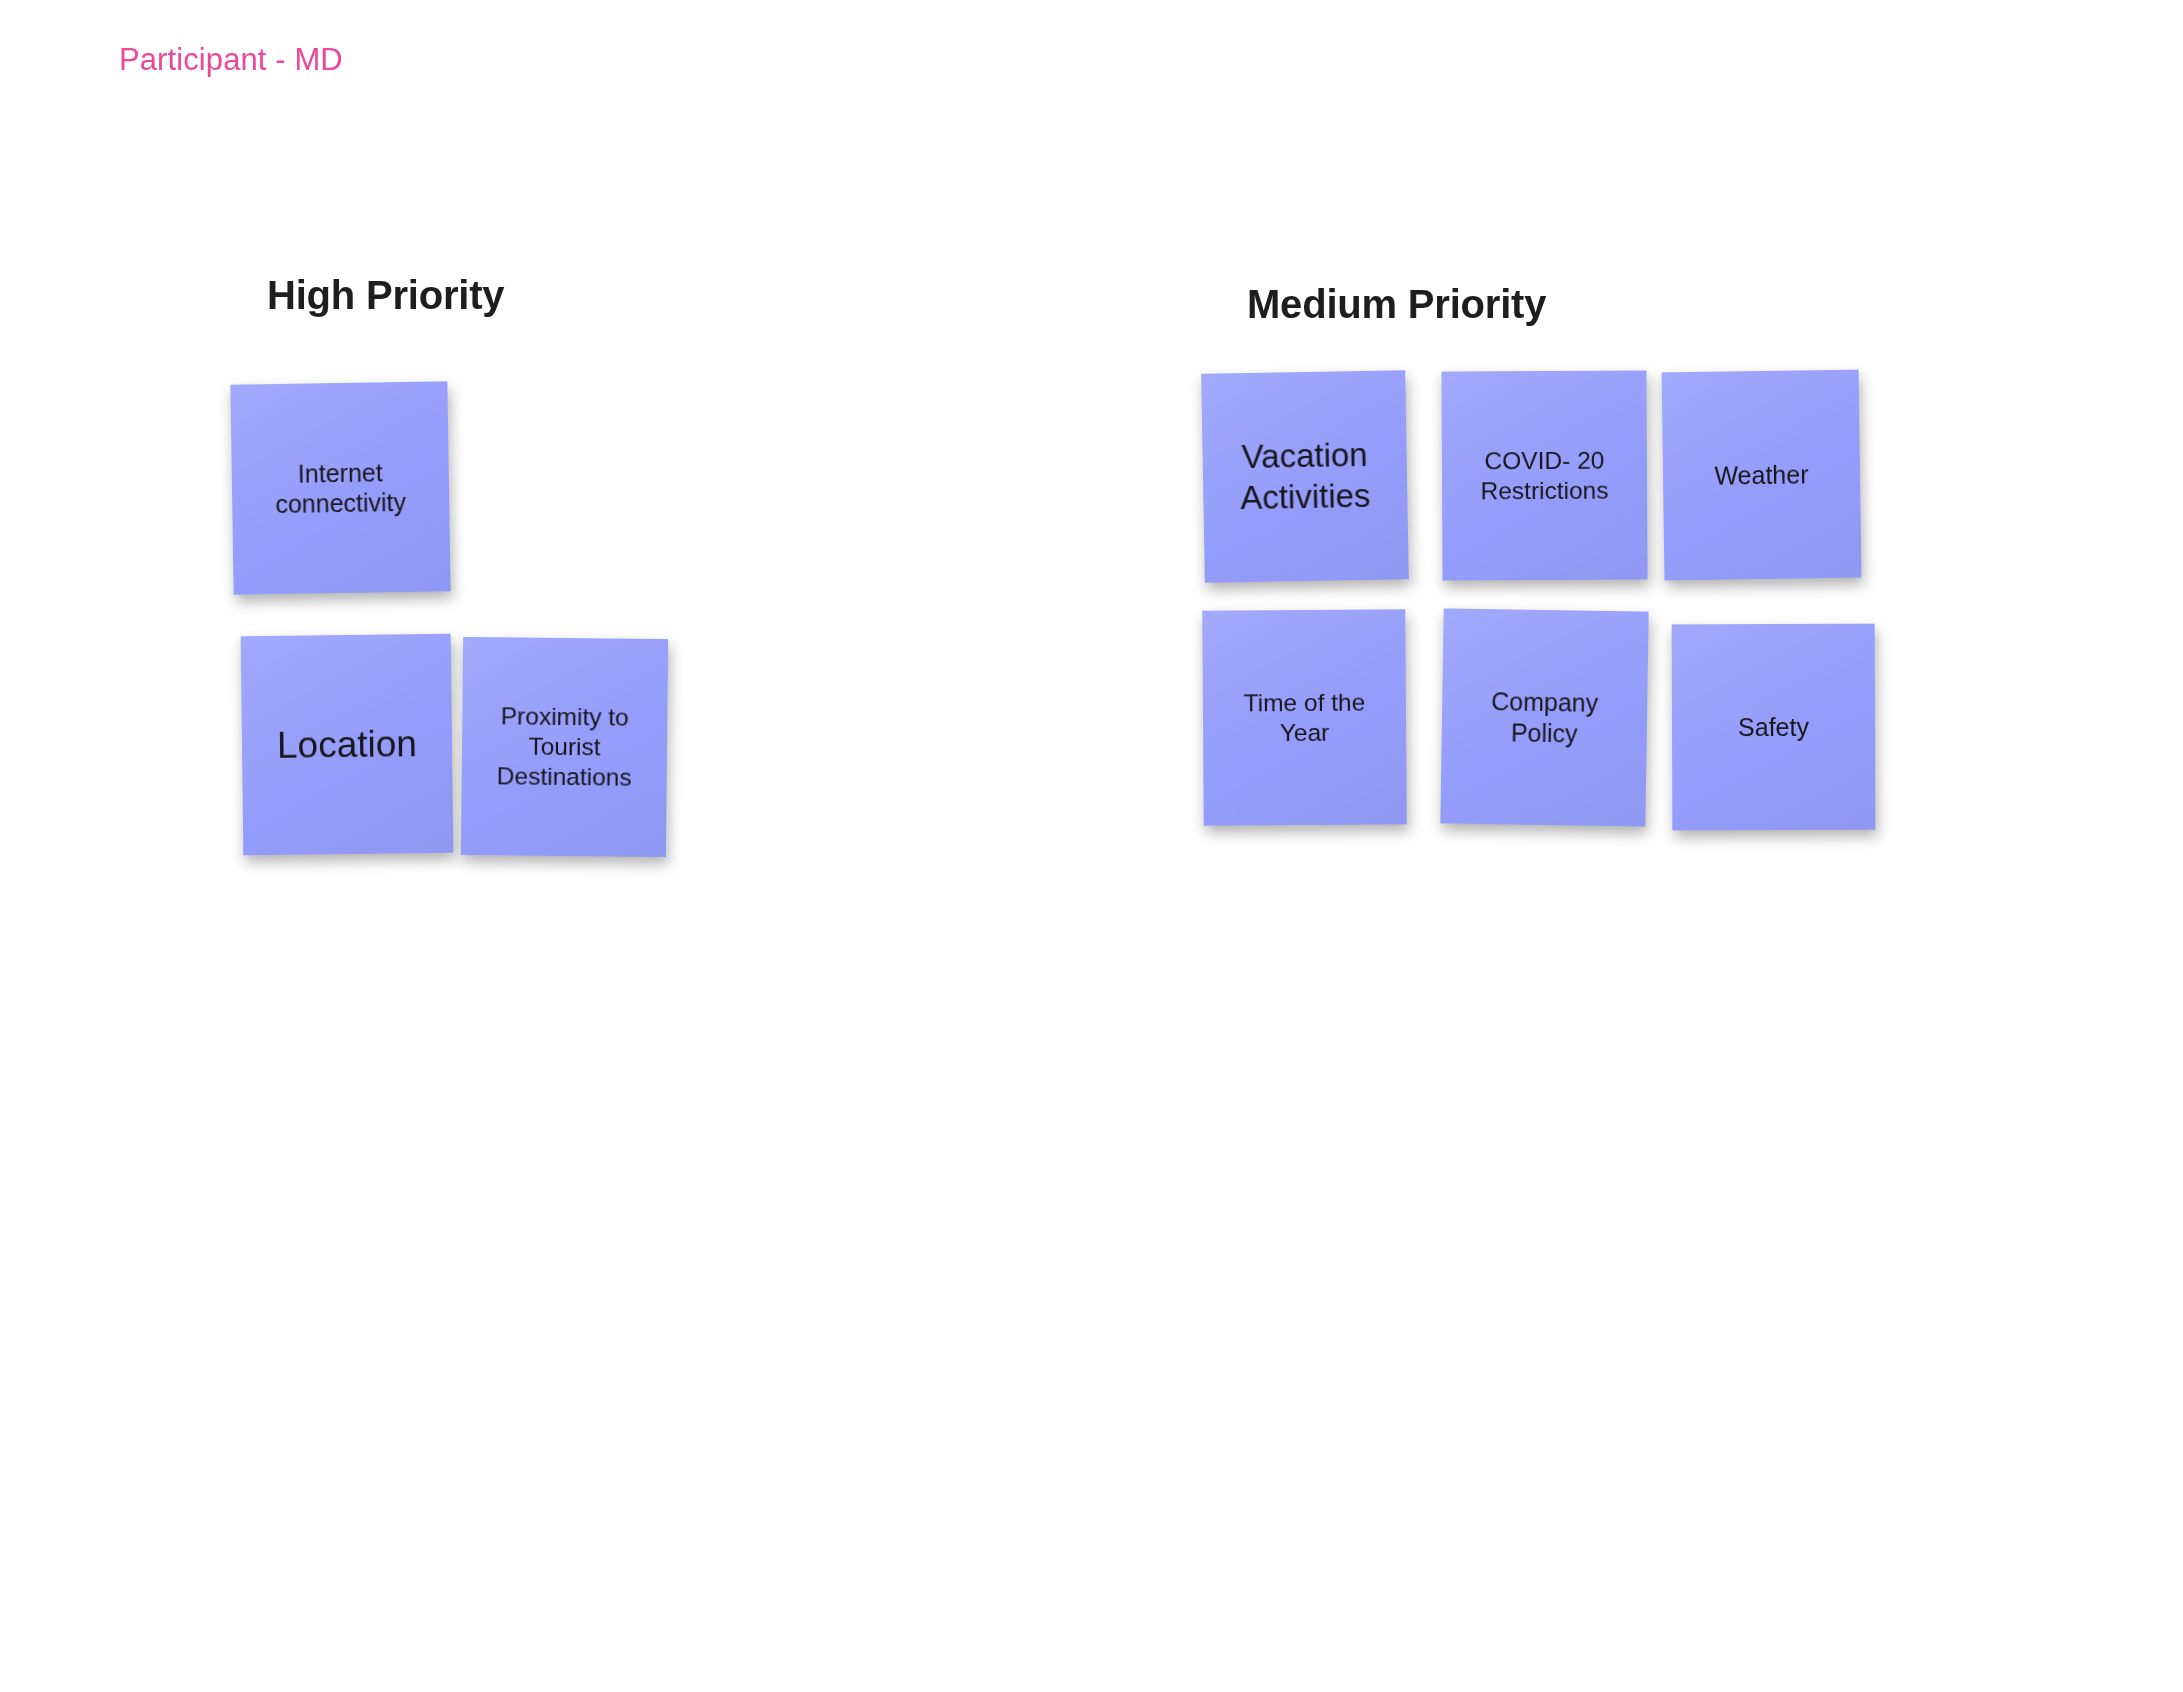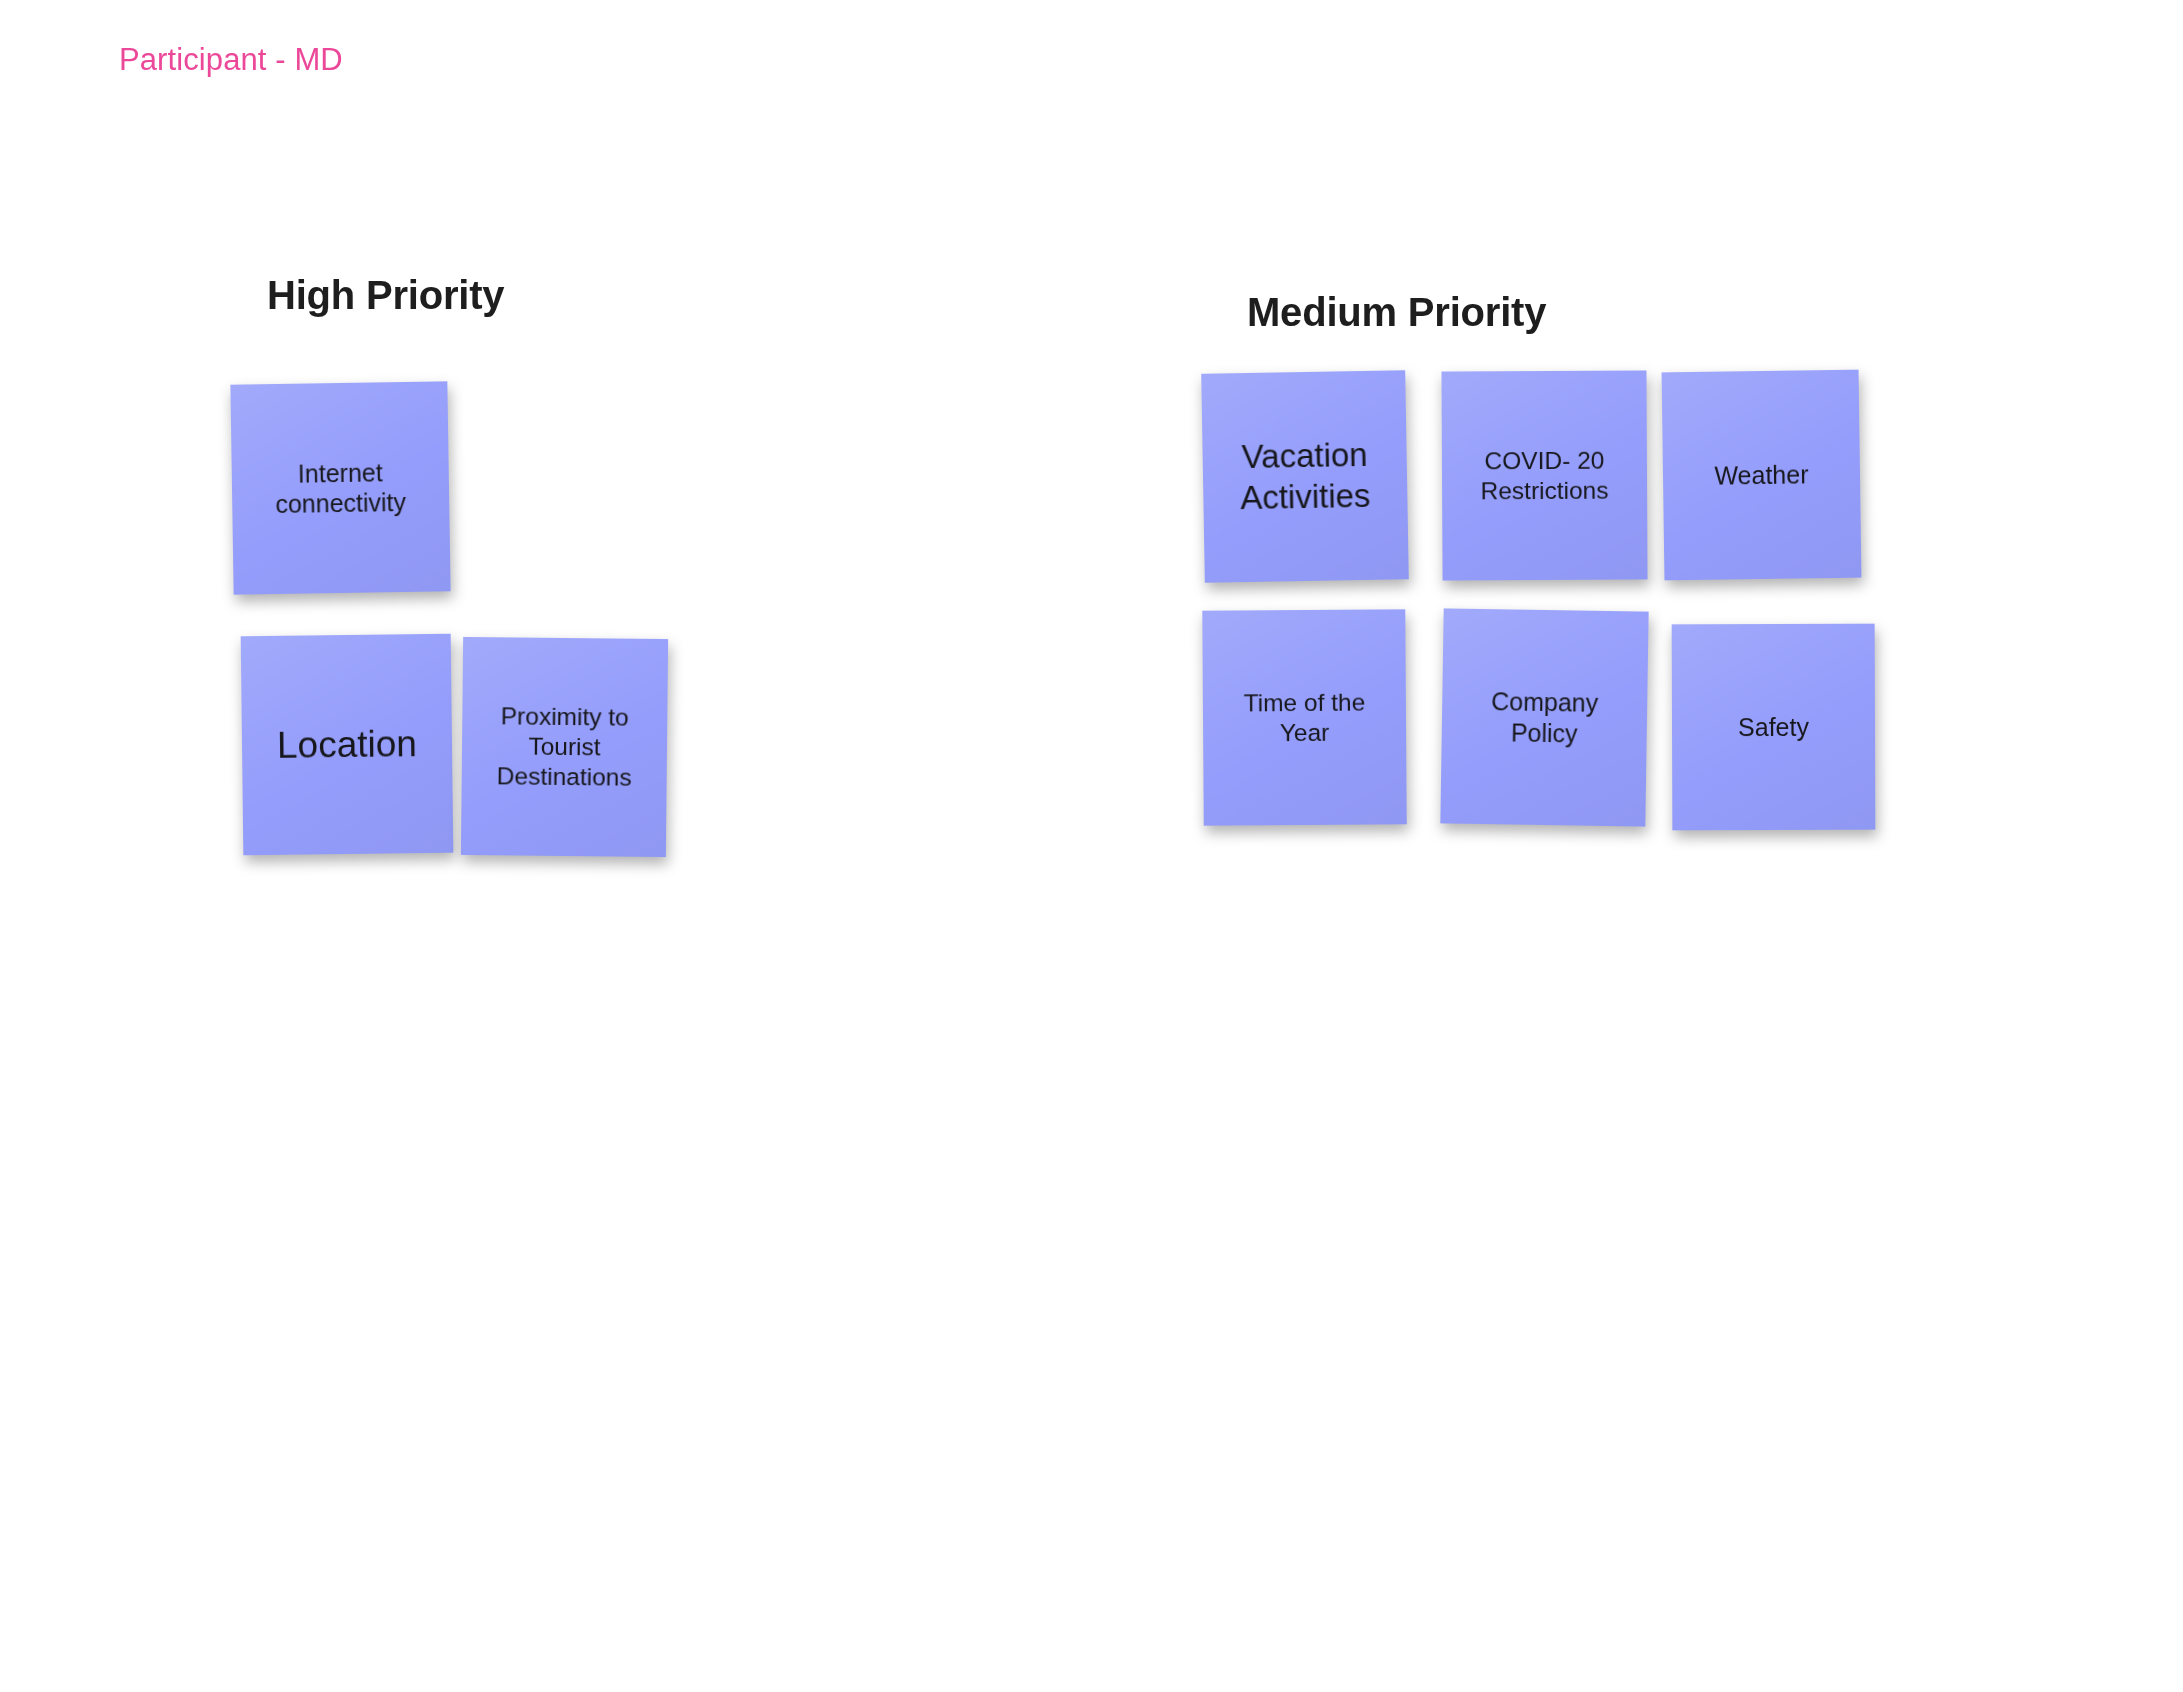--- a/index.html
+++ b/index.html
@@ -40,21 +40,21 @@
   .col-heading {
     position: absolute;
     font-size: 40px;
     font-weight: 700;
     color: #1e1e1e;
     line-height: 1;
     white-space: nowrap;
     letter-spacing: -0.2px;
   }
   #heading-high   { left: 227px;  top: 275px; margin-left: 40px; }
-  #heading-medium { left: 1247px; top: 292px; }
+  #heading-medium { left: 1247px; top: 284px; }
 
   
   .note {
     position: absolute;
     box-sizing: border-box;
     background:
       linear-gradient(152deg,
         rgba(255,255,255,0.13) 0%,
         rgba(255,255,255,0.05) 32%,
         rgba(0,0,0,0.00) 55%,

